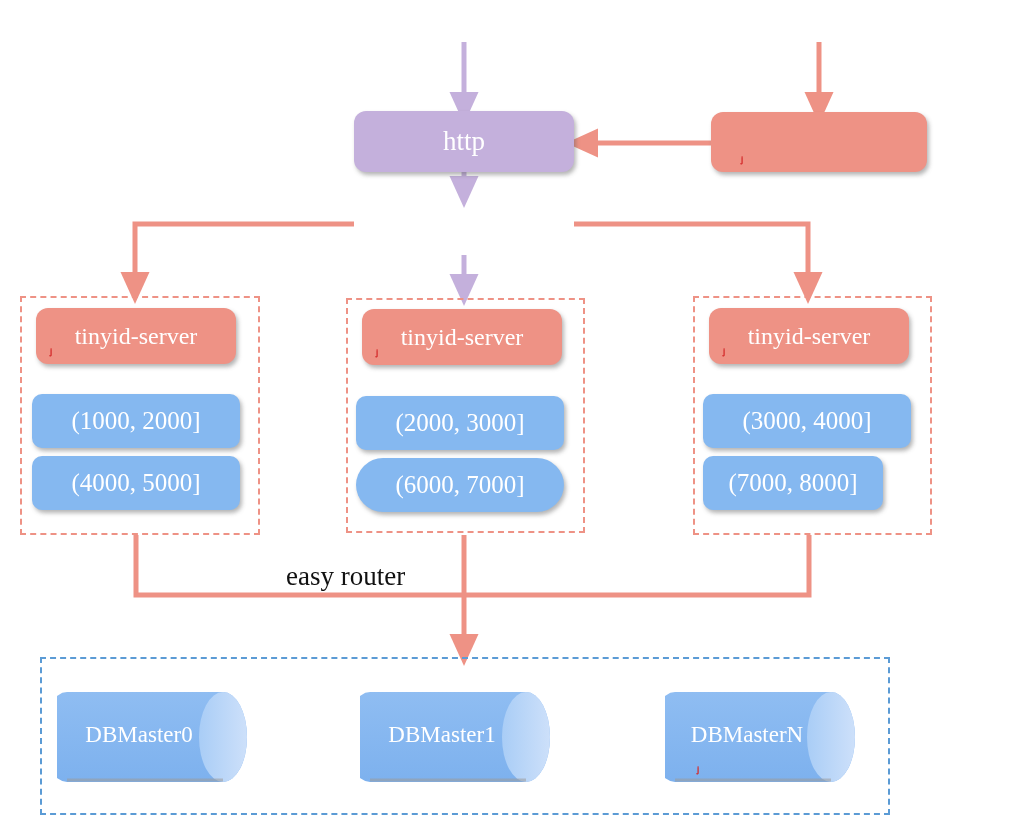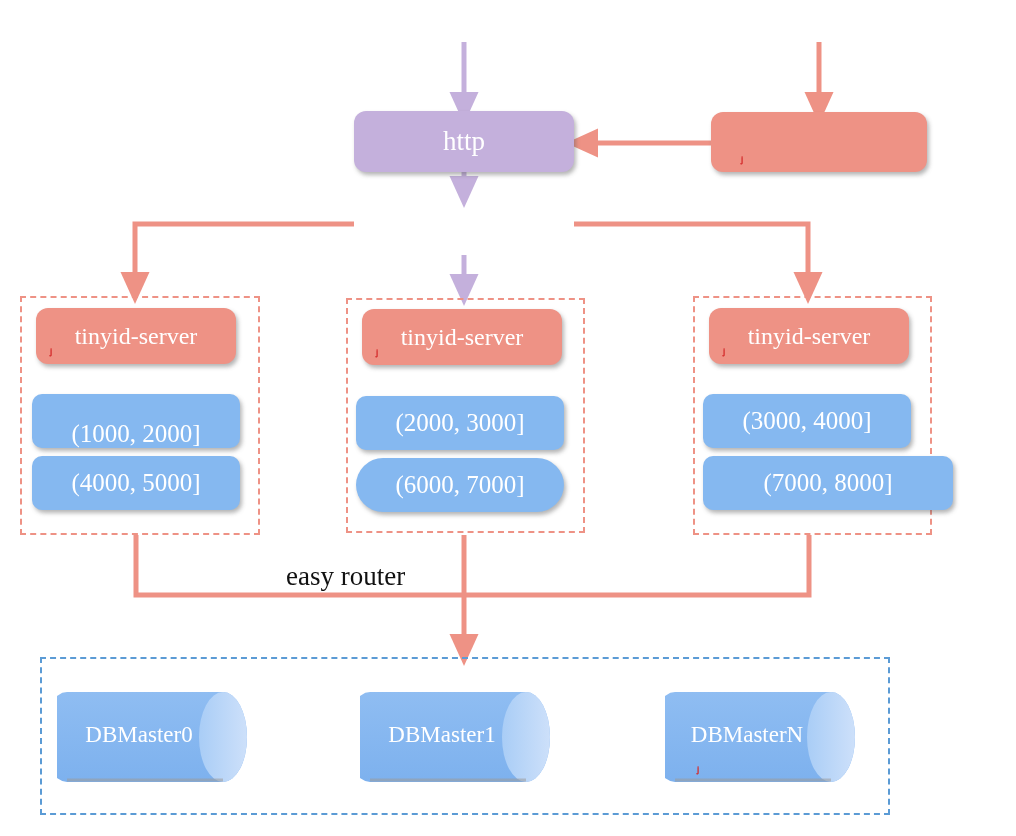--- a/index.html
+++ b/index.html
@@ -92,21 +92,21 @@
   <div class="node salmon" style="left:711px;top:112px;width:216px;height:60px;font-size:26px;">
     <span class="sq" style="left:30px;top:38px;">ⱼ</span>
   </div>
 
   <div class="grp" style="left:20px;top:296px;width:240px;height:239px;">
   </div>
   <div class="node salmon" style="left:36px;top:308px;width:200px;height:56px;font-size:24px;">
     <span>tinyid-server</span>
     <span class="sq" style="left:14px;top:34px;">ⱼ</span>
   </div>
-  <div class="node blue" style="left:32px;top:394px;width:208px;height:54px;font-size:25px;align-items:flex-end;">
+  <div class="node blue" style="left:32px;top:394px;width:208px;height:54px;font-size:25px;">
     <span>(1000, 2000]</span>
   </div>
   <div class="node blue" style="left:32px;top:456px;width:208px;height:54px;font-size:25px;">
     <span>(4000, 5000]</span>
   </div>
 
   <div class="grp" style="left:346px;top:298px;width:239px;height:235px;">
   </div>
   <div class="node salmon" style="left:362px;top:309px;width:200px;height:56px;font-size:24px;">
     <span>tinyid-server</span>
@@ -121,21 +121,21 @@
 
   <div class="grp" style="left:693px;top:296px;width:239px;height:239px;">
   </div>
   <div class="node salmon" style="left:709px;top:308px;width:200px;height:56px;font-size:24px;">
     <span>tinyid-server</span>
     <span class="sq" style="left:14px;top:34px;">ⱼ</span>
   </div>
   <div class="node blue" style="left:703px;top:394px;width:208px;height:54px;font-size:25px;">
     <span>(3000, 4000]</span>
   </div>
-  <div class="node blue" style="left:703px;top:456px;width:250px;height:54px;font-size:25px;">
+  <div class="node blue" style="left:703px;top:456px;width:180px;height:54px;font-size:25px;">
     <span>(7000, 8000]</span>
   </div>
 
   <div class="freetext" style="left:286px;top:561px;font-size:27px;">easy router</div>
 
   <div class="dbwrap" style="left:40px;top:657px;width:850px;height:158px;">
   </div>
 
   <div class="cyl" style="left:57px;top:688px;width:190px;height:94px;">
     <svg viewBox="0 0 190 94" width="190" height="94">

